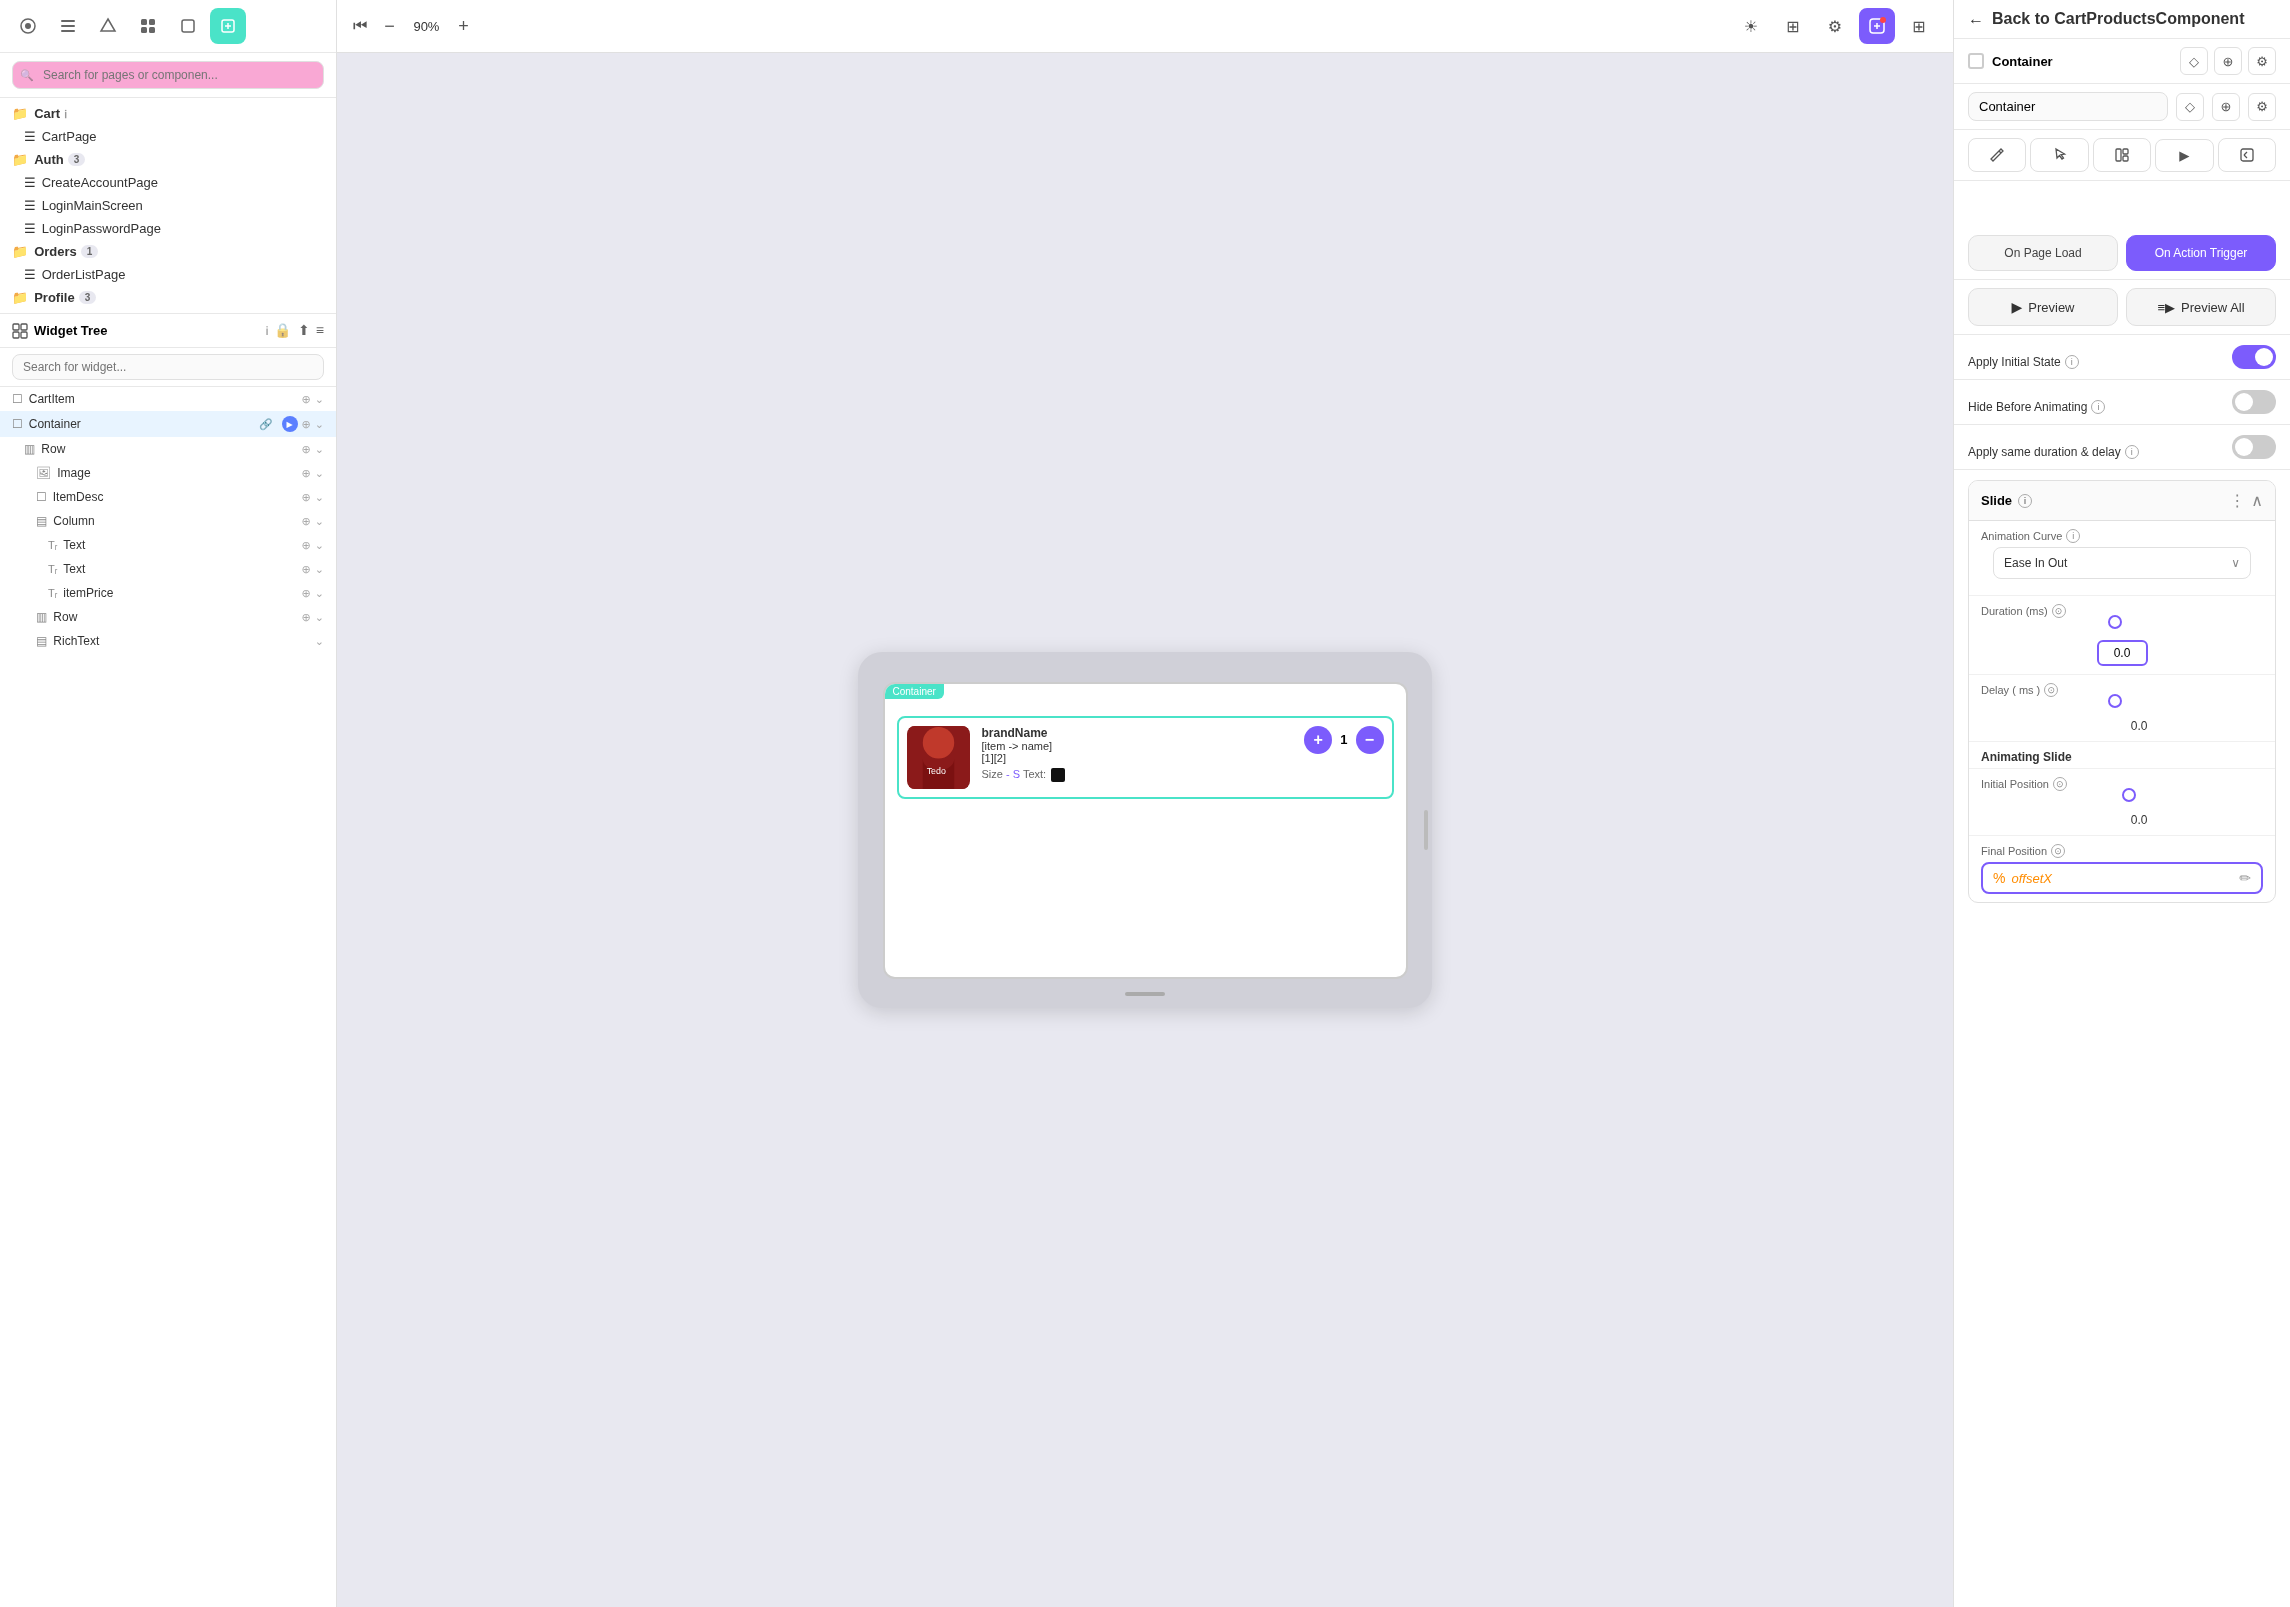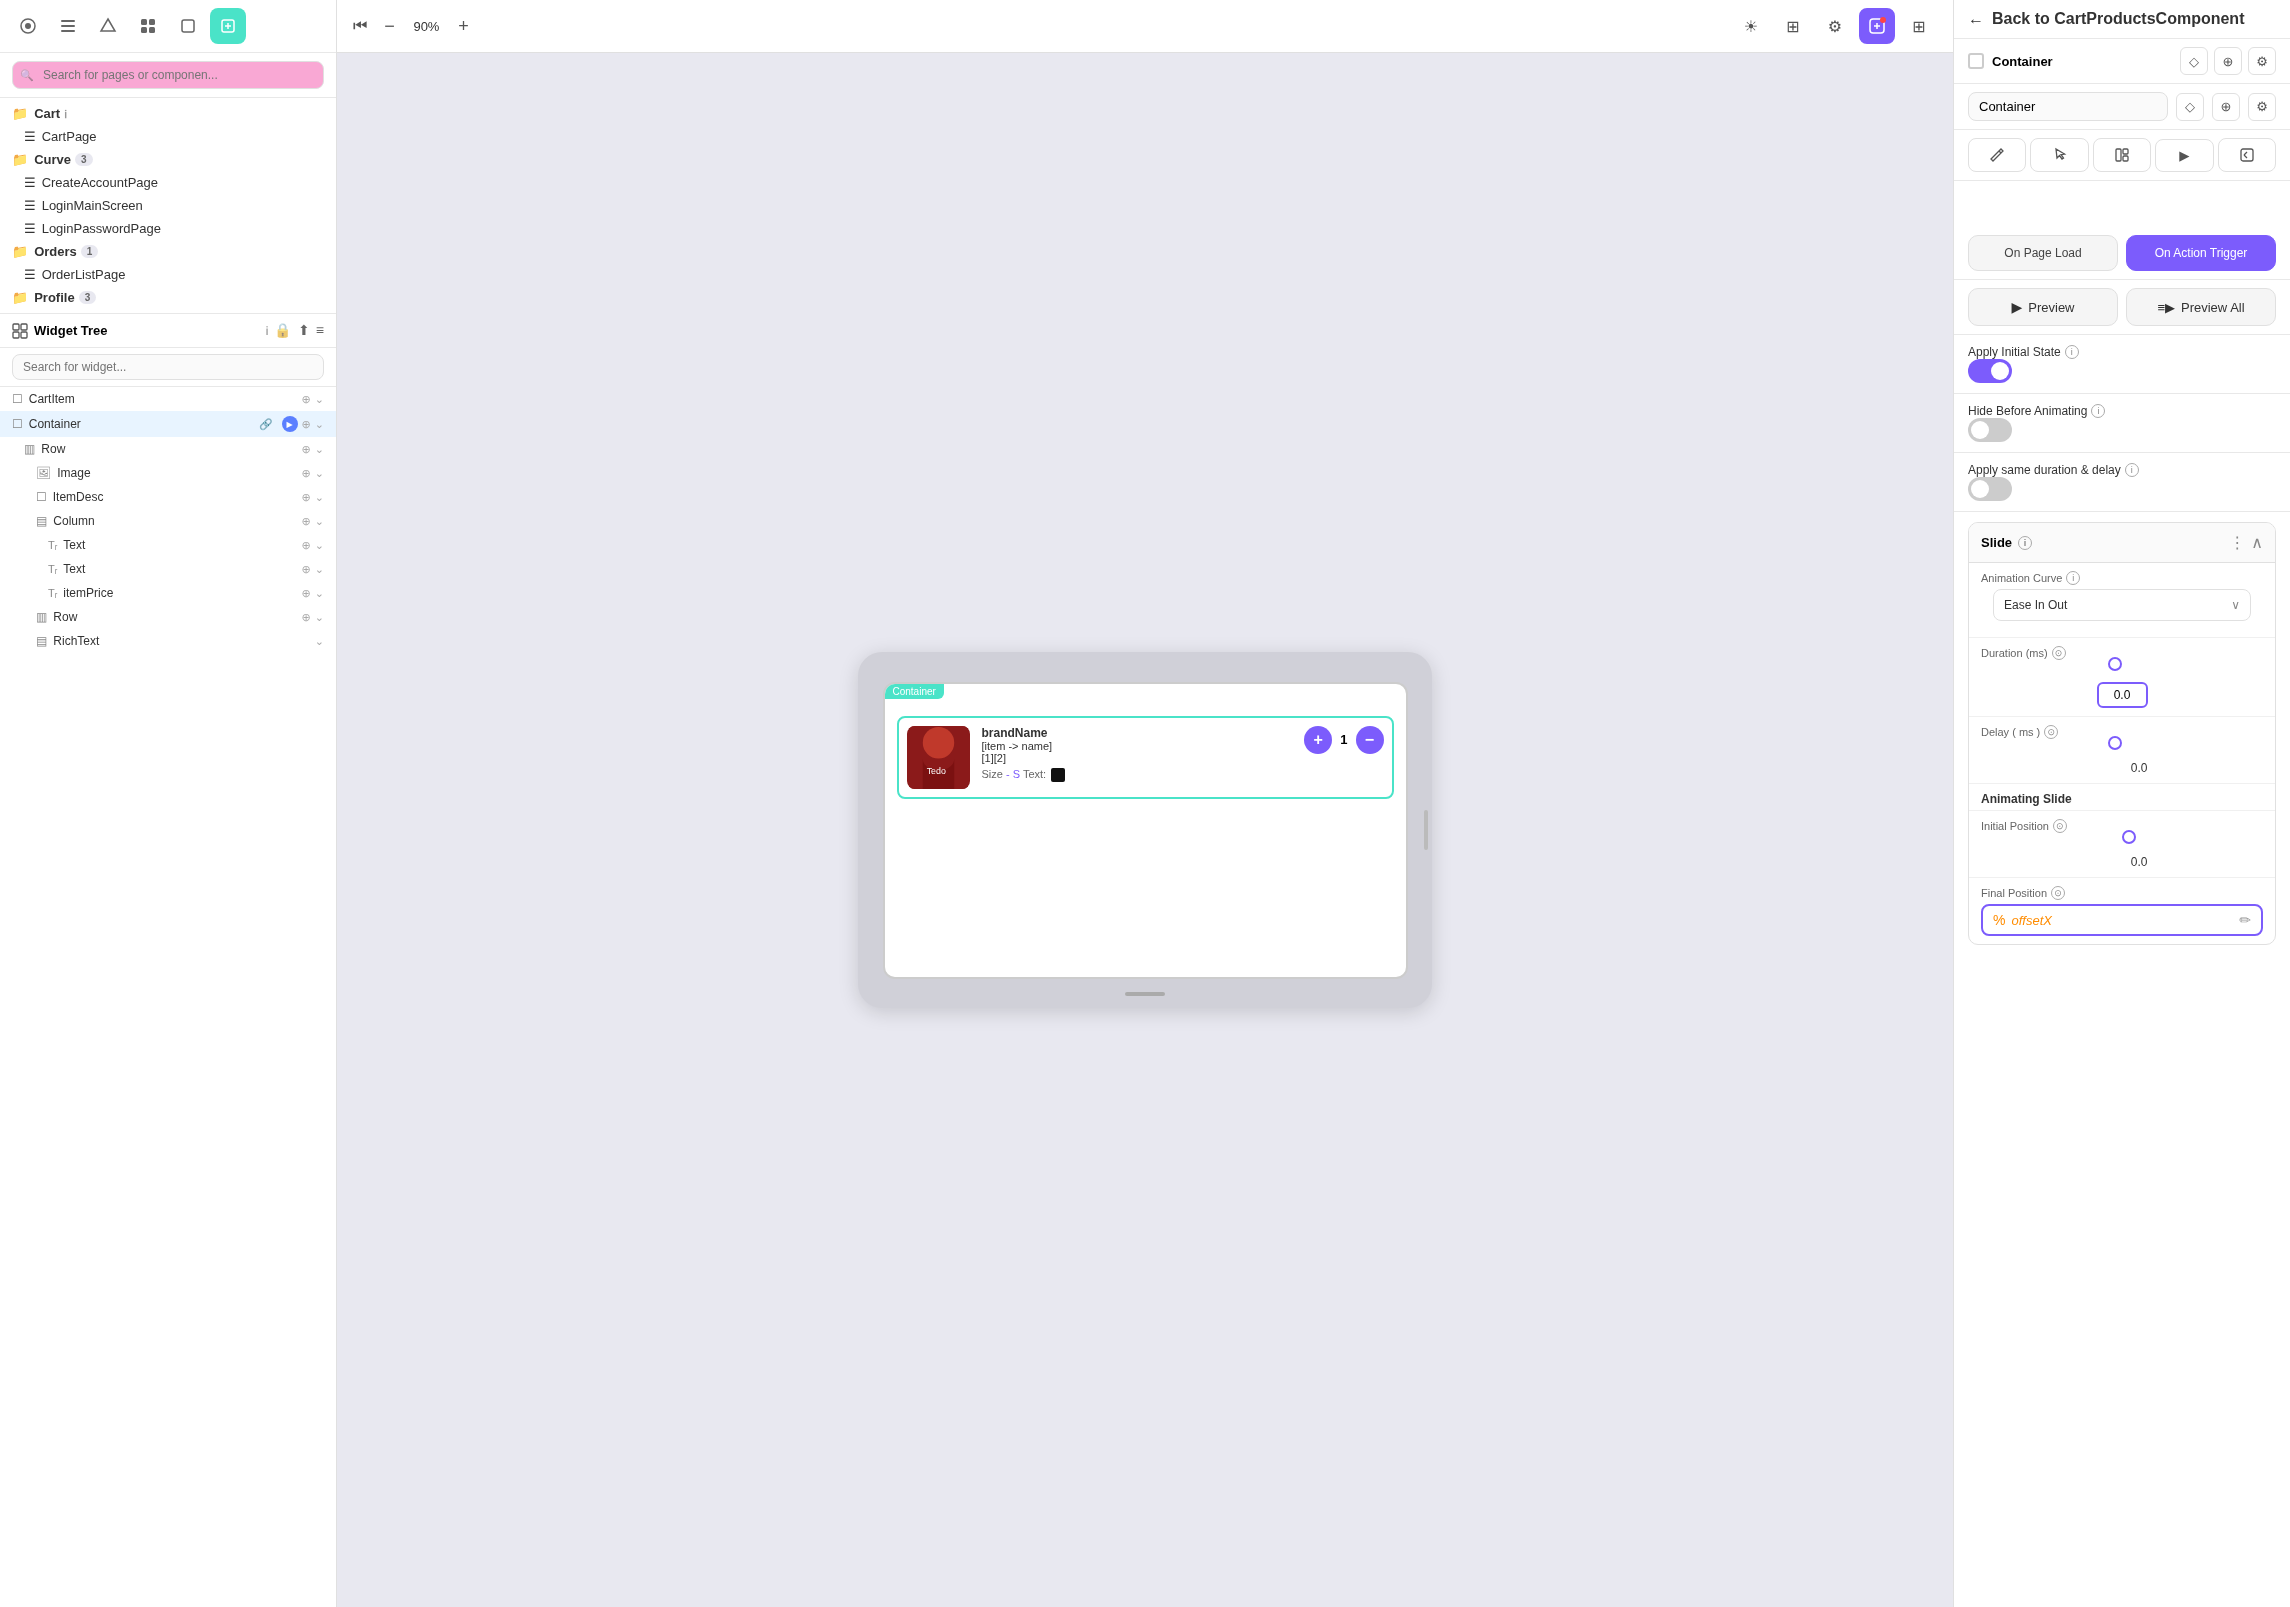--- a/index.html
+++ b/index.html
@@ -95,21 +95,21 @@
     .icon-row-btn { flex: 1; padding: 8px; border: 1px solid #e0e0e0; border-radius: 8px; background: transparent; cursor: pointer; display: flex; align-items: center; justify-content: center; color: #555; }
 
     .action-tabs { display: flex; padding: 8px 14px; gap: 8px; border-bottom: 1px solid #e8e8e8; }
     .action-tab { flex: 1; padding: 10px 8px; border: 1px solid #e0e0e0; border-radius: 10px; background: #f5f5f5; cursor: pointer; text-align: center; font-size: 12px; font-weight: 500; color: #444; margin-top: 46px; }
     .action-tab.active { background: #7c5cfc; color: white; border-color: #7c5cfc; }
 
     .preview-row { display: flex; padding: 8px 14px; gap: 8px; border-bottom: 1px solid #e8e8e8; }
     .preview-btn { flex: 1; padding: 10px 8px; border: 1px solid #e0e0e0; border-radius: 10px; background: #f5f5f5; cursor: pointer; display: flex; align-items: center; justify-content: center; gap: 6px; font-size: 13px; font-weight: 500; color: #333; }
     .preview-btn .play-icon { color: #333; font-size: 14px; }
 
-    .toggle-row { display: flex; align-items: flex-start; padding: 10px 14px; border-bottom: 1px solid #e8e8e8; flex-direction: column; }
+    .toggle-row { display: flex; align-items: flex-end; padding: 10px 14px; border-bottom: 1px solid #e8e8e8; }
     .toggle-label { flex: 1; font-size: 12px; color: #333; display: flex; align-items: center; gap: 4px; }
     .info-icon { width: 14px; height: 14px; border-radius: 50%; border: 1px solid #aaa; display: inline-flex; align-items: center; justify-content: center; font-size: 9px; color: #888; cursor: pointer; }
     .toggle { position: relative; width: 44px; height: 24px; }
     .toggle input { opacity: 0; width: 0; height: 0; }
     .toggle-slider { position: absolute; cursor: pointer; top: 0; left: 0; right: 0; bottom: 0; background: #ccc; border-radius: 24px; transition: .3s; }
     .toggle-slider:before { position: absolute; content: ""; height: 18px; width: 18px; left: 3px; bottom: 3px; background: white; border-radius: 50%; transition: .3s; }
     input:checked + .toggle-slider { background: #7c5cfc; }
     input:checked + .toggle-slider:before { transform: translateX(20px); }
 
     .section-card { margin: 10px 14px; border: 1px solid #e0e0e0; border-radius: 10px; overflow: hidden; }
@@ -198,21 +198,21 @@
       <span>Cart</span>
       <span class="icon" style="font-size:11px;margin-left:4px;opacity:0.5">ℹ</span>
     </div>
     <div class="nav-item indent1">
       <span class="icon">☰</span>
       <span>CartPage</span>
     </div>
 
     <div class="nav-item nav-folder">
       <span class="icon">📁</span>
-      <span>Curve</span>
+      <span>Auth</span>
       <span class="badge">3</span>
     </div>
     <div class="nav-item indent1">
       <span class="icon">☰</span>
       <span>CreateAccountPage</span>
     </div>
     <div class="nav-item indent1">
       <span class="icon">☰</span>
       <span>LoginMainScreen</span>
     </div>

